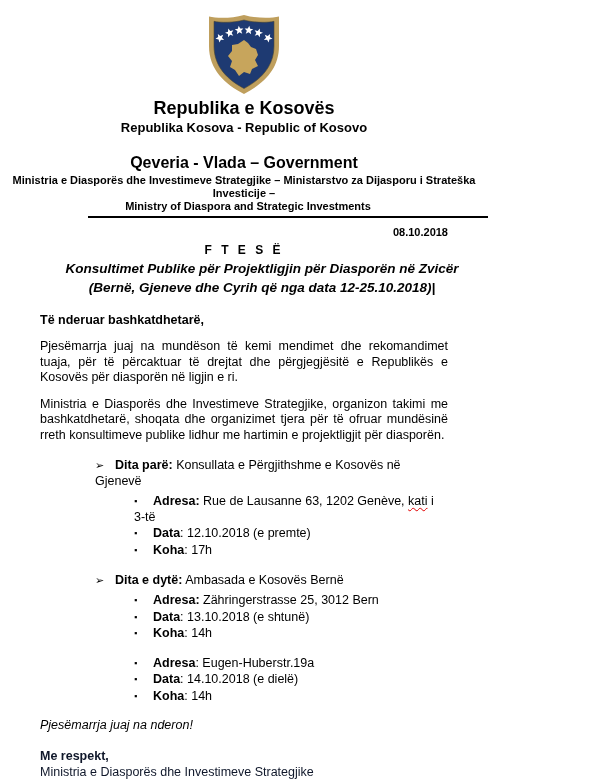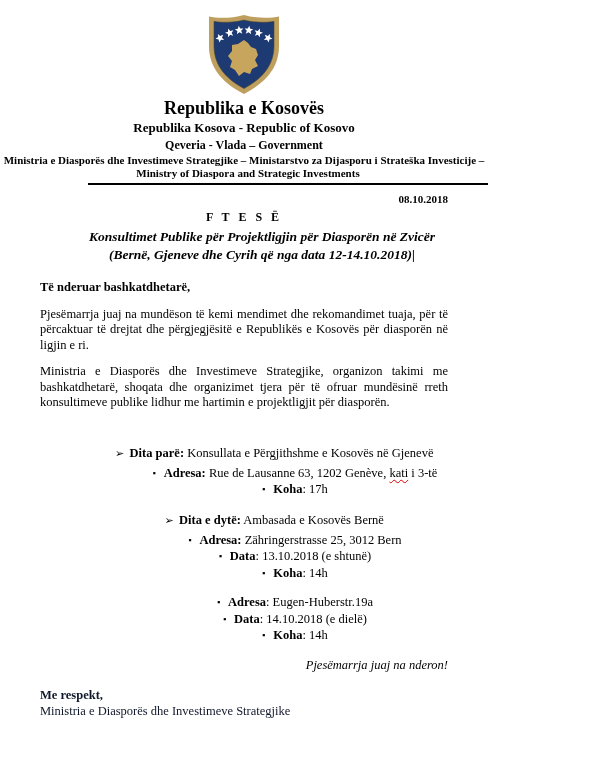--- a/index.html
+++ b/index.html
@@ -1,57 +1,57 @@
 <!DOCTYPE html>
 <html><head>
 <meta charset="utf-8">
 <style>
   html,body{margin:0;padding:0;background:#ffffff;}
   .page{
     position:relative;
     width:488px;height:780px;
     background:#ffffff;
-    font-family:Liberation Serif, serif;
+    font-family:Liberation Sans, sans-serif;
     color:#000;
     overflow:hidden;
     box-sizing:border-box;
   }
   
   .emblem-wrap{display:flex;justify-content:center;padding-top:14px;}
   .hdr{ text-align:center; line-height:1.18; }
   .hdr-line1{font-size:18px;font-weight:bold;margin-top:2px;}
   .hdr-line2{font-size:13px;font-weight:bold;margin-top:1px;}
-  .hdr-line3{font-size:12px;font-weight:bold;margin-top:2px;}
+  .hdr-line3{font-size:16px;font-weight:bold;margin-top:18px;}
   .hdr-line4{font-size:11px;font-weight:bold;margin-top:2px;}
   .hdr-line5{font-size:11px;font-weight:bold;padding-left:8px;}
   .hdr-rule{width:500px;margin:3px 0 0 88px;border:none;border-top:2px solid #000;}
   
   .date-line{ text-align:right; font-size:11px; font-weight:bold; margin:8px 40px 0 0; }
   .doc-title{ text-align:center; font-size:12px; font-weight:bold; letter-spacing:3px; margin-top:5px; }
   .doc-subtitle{ text-align:center; font-size:13.5px; font-weight:bold; font-style:italic; line-height:1.35; margin-top:3px;margin-left:36px; }
   
   .body-block{ margin:0 40px; font-size:12.5px; line-height:15.5px; }
   .salutation{ font-weight:bold; margin-top:16px; }
   .para{ text-align:justify; margin-top:11px; }
   
-  .events{ margin-top:34px;text-align:center; }
+  .events{ margin-top:14px; }
   .event{ margin-bottom:14px; }
   .event-title{ margin-left:55px; margin-bottom:5px; font-size:12.5px; line-height:16px;}
   .arrow-bullet{ display:inline-block; width:20px; font-size:11px; }
   .detail{ margin-left:94px; font-size:12.5px; line-height:15.5px; margin-bottom:1px; }
   .square-bullet{ display:inline-block; width:19px; font-size:9px; vertical-align:1px; }
   .misspell{
     text-decoration-line:underline;
     text-decoration-style:wavy;
     text-decoration-color:#e00000;
     text-decoration-thickness:1px;
     text-underline-offset:2px;
   }
   
-  .closing{ text-align:right; font-style:italic; font-size:12.5px; margin-top:12px; }
+  .closing{ text-align:left; font-style:italic; font-size:12.5px; margin-top:12px; }
   .signature{ margin:14px 40px 0 40px; font-size:12.5px; line-height:16px; color:#0f172a; }
   .sig-1{ font-weight:bold; }
   b{font-weight:bold;}
 </style>
 </head>
 <body>
 
 <div class="page">
 
   <div class="emblem-wrap">
@@ -77,36 +77,39 @@
     <div class="hdr-line4">Ministria e Diasporës dhe Investimeve Strategjike – Ministarstvo za Dijasporu i Strateška Investicije –</div>
     <div class="hdr-line5">Ministry of Diaspora and Strategic Investments</div>
   </div>
   <hr class="hdr-rule">
 
   <div class="date-line">08.10.2018</div>
 
   <div class="doc-title">F T E S Ë</div>
   <div class="doc-subtitle">
     <div>Konsultimet Publike për Projektligjin për Diasporën në Zvicër</div>
-    <div>(Bernë, Gjeneve dhe Cyrih që nga data 12-14.10.2018)|</div>
+    <div>(Bernë, Gjeneve dhe Cyrih që nga data 12-25.10.2018)|</div>
   </div>
 
   <div class="body-block">
     <div class="salutation">Të nderuar bashkatdhetarë,</div>
     <div class="para">Pjesëmarrja juaj na mundëson të kemi mendimet dhe rekomandimet tuaja, për të përcaktuar të drejtat dhe përgjegjësitë e Republikës e Kosovës për diasporën në ligjin e ri.</div>
     <div class="para">Ministria e Diasporës dhe Investimeve Strategjike, organizon takimi me bashkatdhetarë, shoqata dhe organizimet tjera për të ofruar mundësinë rreth konsultimeve publike lidhur me hartimin e projektligjit për diasporën.</div>
 
     <div class="events">
 
       <div class="event">
         <div class="event-title">
           <span class="arrow-bullet">➢</span><b>Dita parë:</b><span> Konsullata e Përgjithshme e Kosovës në Gjenevë</span>
         </div>
         <div class="detail">
           <span class="square-bullet">▪</span><b>Adresa:</b><span> Rue de Lausanne 63, 1202 Genève, </span><span class="misspell">kati</span><span> i 3-të</span>
+        </div>
+        <div class="detail">
+          <span class="square-bullet">▪</span><b>Data</b><span>: 12.10.2018 (e premte)</span>
         </div>
         <div class="detail">
           <span class="square-bullet">▪</span><b>Koha</b><span>: 17h</span>
         </div>
       </div>
 
       <div class="event">
         <div class="event-title">
           <span class="arrow-bullet">➢</span><b>Dita e dytë:</b><span> Ambasada e Kosovës Bernë</span>
         </div>

